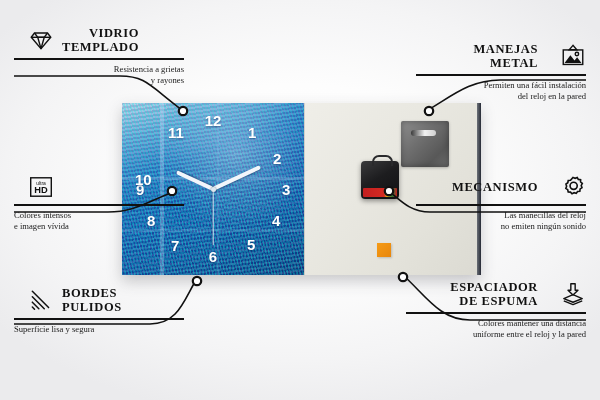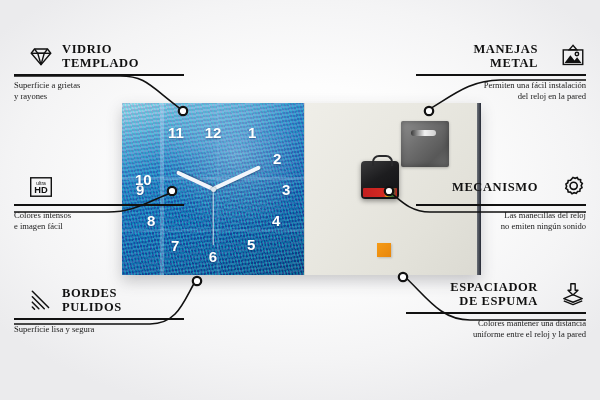--- a/index.html
+++ b/index.html
@@ -87,21 +87,21 @@
 <body>
 
 <div id="stage">
 
   <div class="photos">
 
     <div class="panel panel-front">
       <div class="gridlines"></div>
       <div class="wavebands"></div>
 
-      <div class="numeral" style="left:50%;top:10px;transform:translateX(-50%);margin-top:12px;">12</div>
+      <div class="numeral" style="left:50%;top:10px;transform:translateX(-50%);">12</div>
       <div class="numeral" style="left:126px;top:22px;">1</div>
       <div class="numeral" style="left:151px;top:48px;">2</div>
       <div class="numeral" style="left:160px;top:79px;">3</div>
       <div class="numeral" style="left:150px;top:110px;">4</div>
       <div class="numeral" style="left:125px;top:134px;">5</div>
       <div class="numeral" style="left:50%;top:146px;transform:translateX(-50%);">6</div>
       <div class="numeral" style="left:49px;top:135px;">7</div>
       <div class="numeral" style="left:25px;top:110px;">8</div>
       <div class="numeral" style="left:14px;top:79px;">9</div>
       <div class="numeral" style="left:13px;top:47px;margin-top:22px;">10</div>
@@ -138,59 +138,59 @@
     <g fill="#ffffff" stroke="#111" stroke-width="2.2">
       <circle cx="183" cy="111" r="4.2"></circle>
       <circle cx="172" cy="191" r="4.2"></circle>
       <circle cx="197" cy="281" r="4.2"></circle>
       <circle cx="429" cy="111" r="4.2"></circle>
       <circle cx="389" cy="191" r="4.2"></circle>
       <circle cx="403" cy="277" r="4.2"></circle>
     </g>
   </svg>
 
-  <div class="callout left" style="left:14px;top:42px;">
+  <div class="callout left" style="left:14px;top:26px;text-align:right;">
     <div class="co-head">
       <span class="ico">
         <svg viewBox="0 0 24 24">
             <g fill="none" stroke="#111" stroke-width="1.3">
           <path d="M3 9.5 L6 5.5 H18 L21 9.5 L12 20 Z"></path>
               <path d="M3 9.5 H21"></path>
           <path d="M6 5.5 L9 9.5 L12 20"></path>
               <path d="M18 5.5 L15 9.5 L12 20"></path>
               <path d="M9 9.5 H15"></path>
         </g>
           </svg>
       </span>
       <span class="co-title">
         <span>VIDRIO</span><br>
         <span>TEMPLADO</span>
       </span>
     </div>
     <div class="co-rule"></div>
     <div class="co-desc">
-      <span>Superficie a grietas</span><br>
+      <span>Resistencia a grietas</span><br>
       <span>y rayones</span>
     </div>
   </div>
 
   <div class="callout left" style="left:14px;top:174px;">
     <div class="co-head">
       <span class="ico">
         <svg viewBox="0 0 24 24">
           <rect x="2.5" y="3.5" width="19" height="17" fill="none" stroke="#111" stroke-width="1.3"></rect>
           <text x="12" y="10.2" text-anchor="middle" font-family="Liberation Sans, sans-serif" font-size="4.6" fill="#111">ultra</text>
           <text x="12" y="17.6" text-anchor="middle" font-family="Liberation Sans, sans-serif" font-size="8.6" font-weight="bold" fill="#111">HD</text>
         </svg>
       </span>
     </div>
     <div class="co-rule"></div>
     <div class="co-desc">
       <span>Colores intensos</span><br>
-      <span>e imagen fácil</span>
+      <span>e imagen vívida</span>
     </div>
   </div>
 
   <div class="callout right" style="left:416px;top:42px;">
     <div class="co-head">
       <span class="co-title">
         <span>MANEJAS</span><br>
         <span>METAL</span>
       </span>
       <span class="ico">

